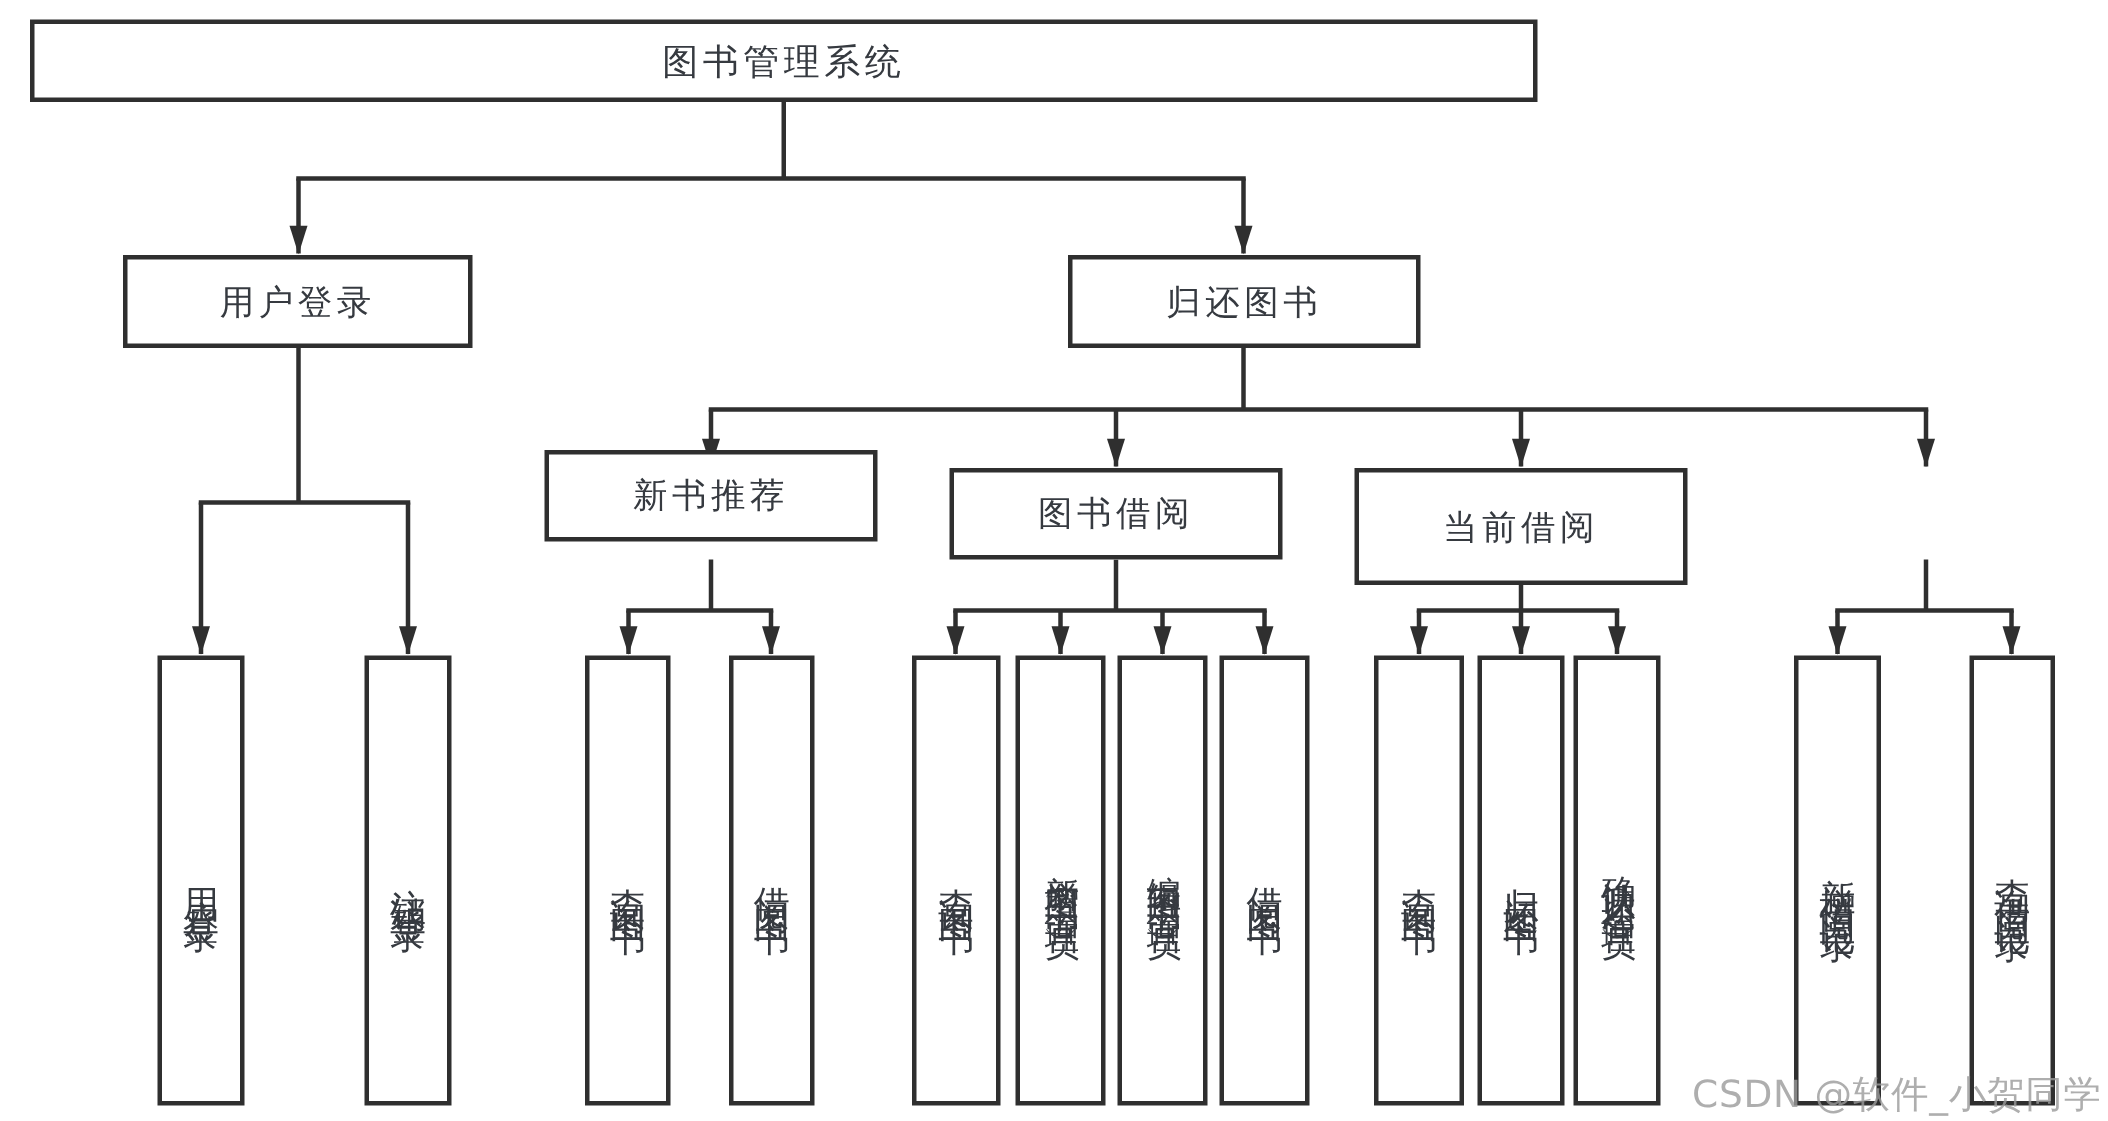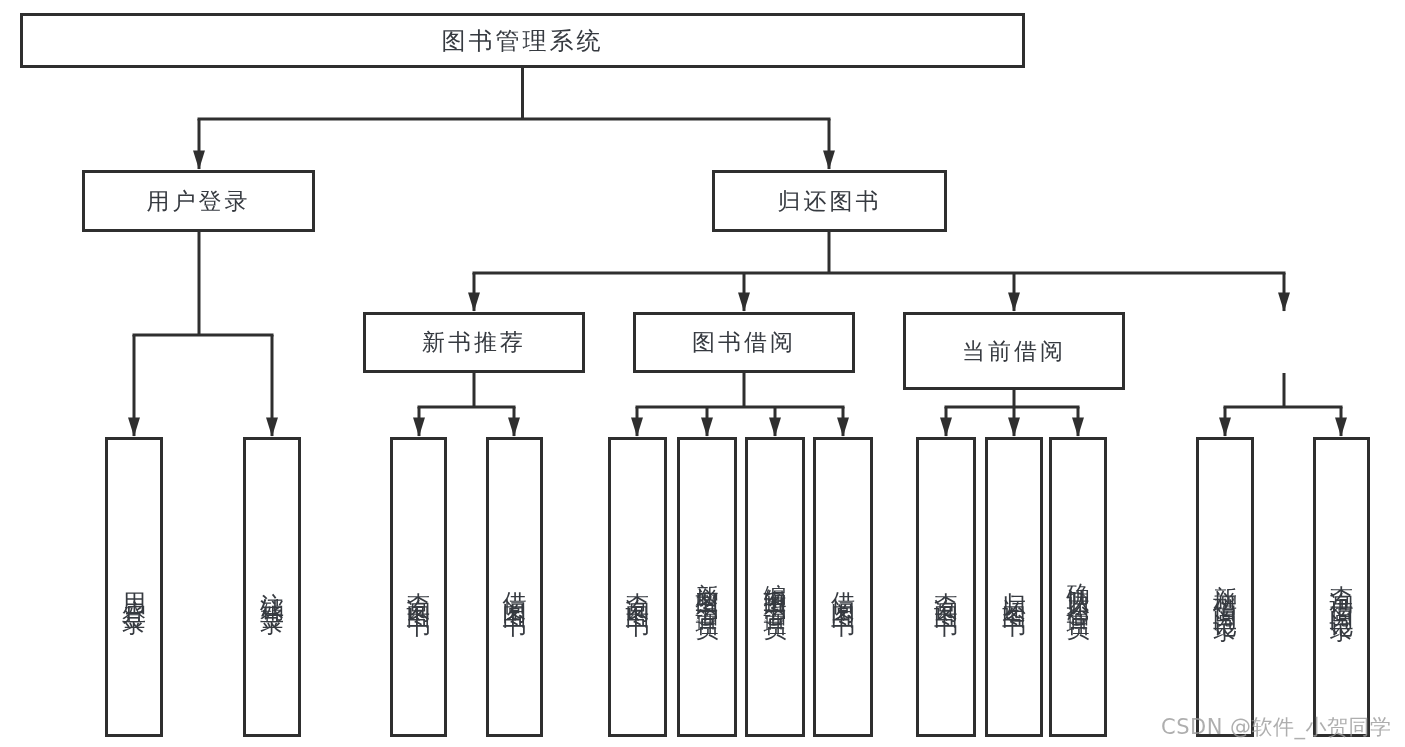--- a/index.html
+++ b/index.html
@@ -44,22 +44,22 @@
     text-orientation:mixed;
     font-size:24px;
     letter-spacing:7px;
     line-height:1;
     color:var(--text);
     white-space:nowrap;
   }
   .leaf-long span{font-size:23px;letter-spacing:5px;}
   .watermark{
     position:absolute;
-    left:1161px;top:713px;
-    font-size:21px;
+    left:1128px;top:713px;
+    font-size:25px;
     color:var(--wm);
     opacity:.8;
     z-index:5;
     white-space:nowrap;
     letter-spacing:.5px;
   }
 </style>
 </head>
 <body>
 
@@ -119,21 +119,21 @@
     <span>图书管理系统</span>
   </div>
 
   <div class="hbox" style="left:82px;top:170px;width:233px;height:62px;">
     <span>用户登录</span>
   </div>
   <div class="hbox" style="left:712px;top:170px;width:235px;height:62px;">
     <span>归还图书</span>
   </div>
 
-  <div class="hbox" style="left:363px;top:312px;width:222px;height:61px;">
+  <div class="hbox" style="left:363px;top:300px;width:222px;height:61px;">
     <span>新书推荐</span>
   </div>
   <div class="hbox" style="left:633px;top:312px;width:222px;height:61px;">
     <span>图书借阅</span>
   </div>
   <div class="hbox" style="left:903px;top:312px;width:222px;height:78px;">
     <span>当前借阅</span>
   </div>
 
   <div class="leaf" style="left:105px;width:58px;">

